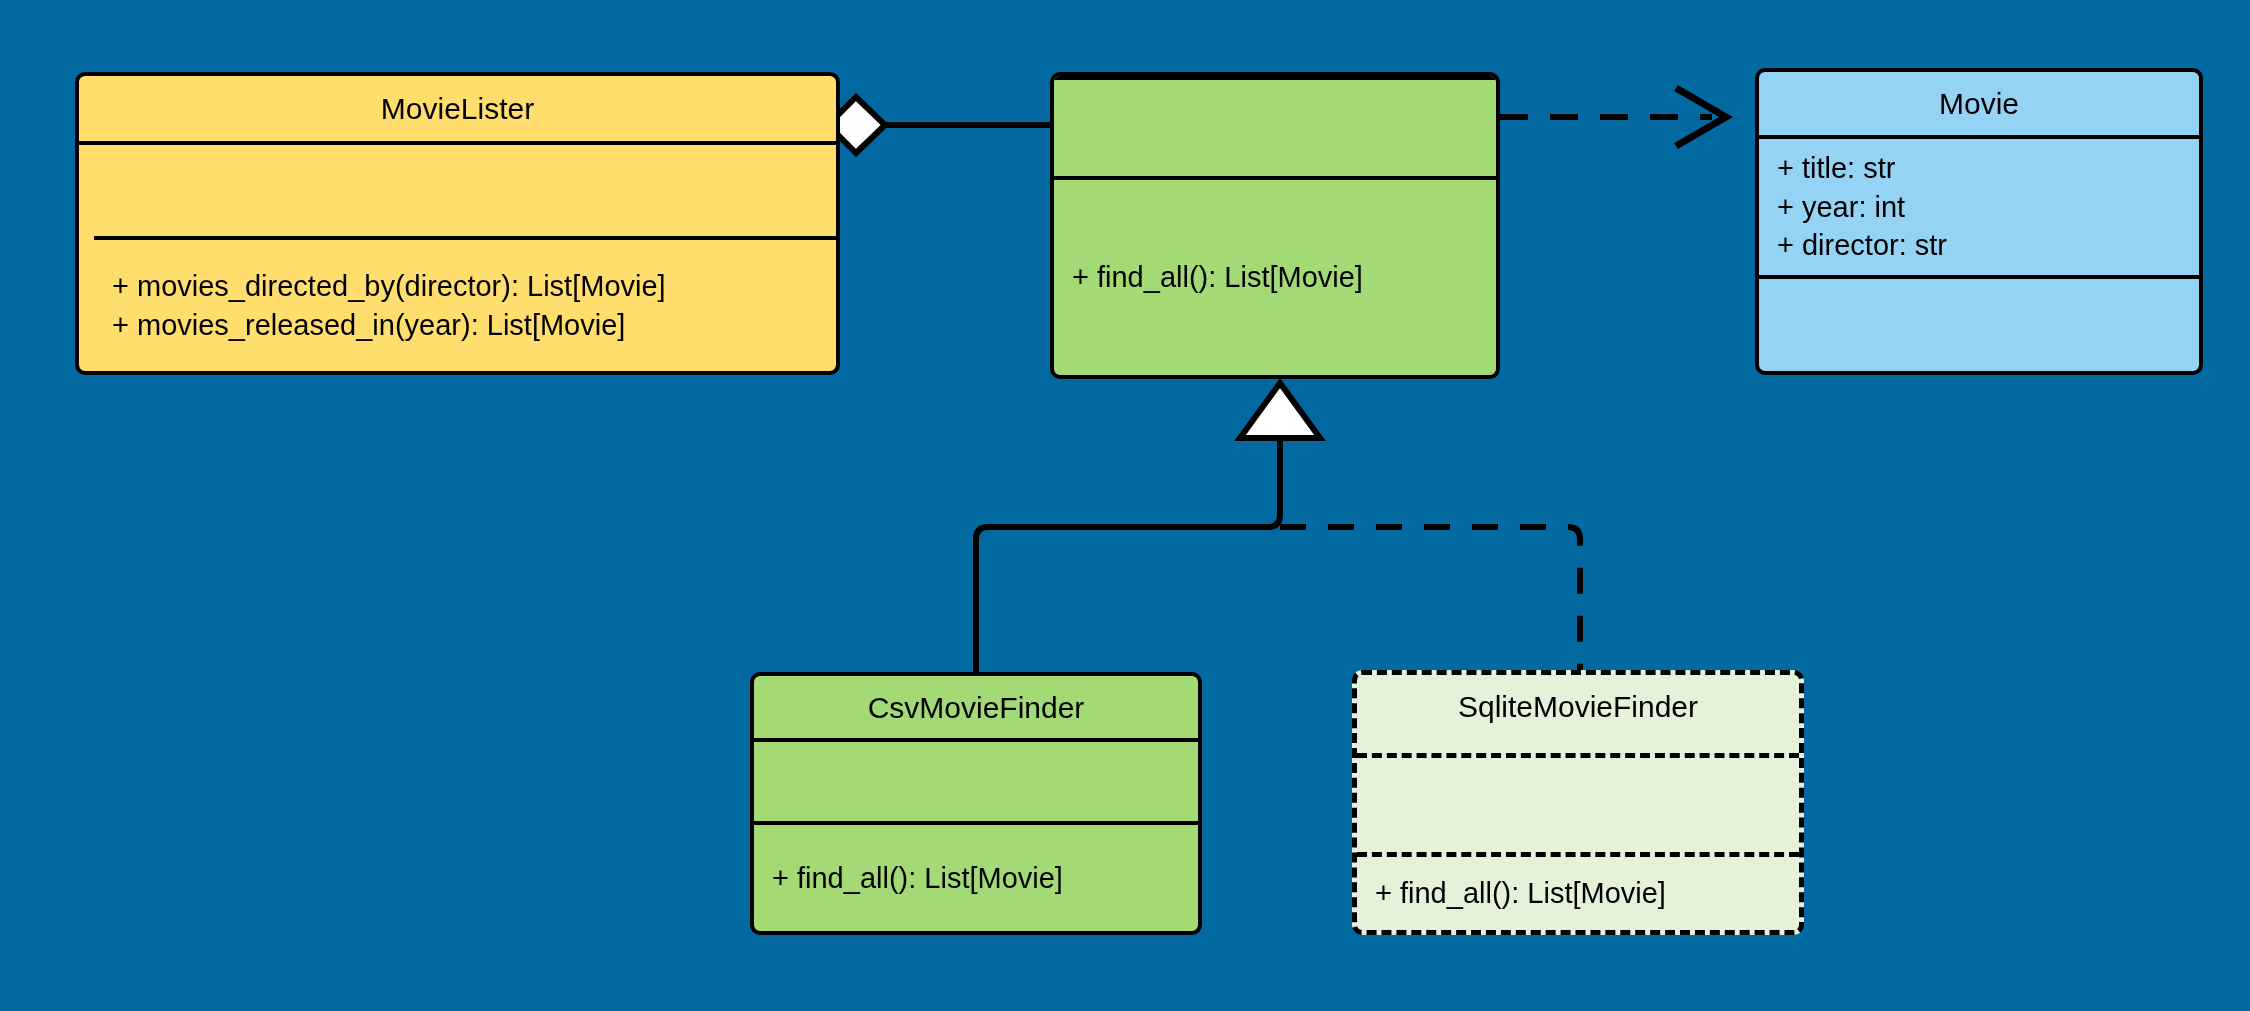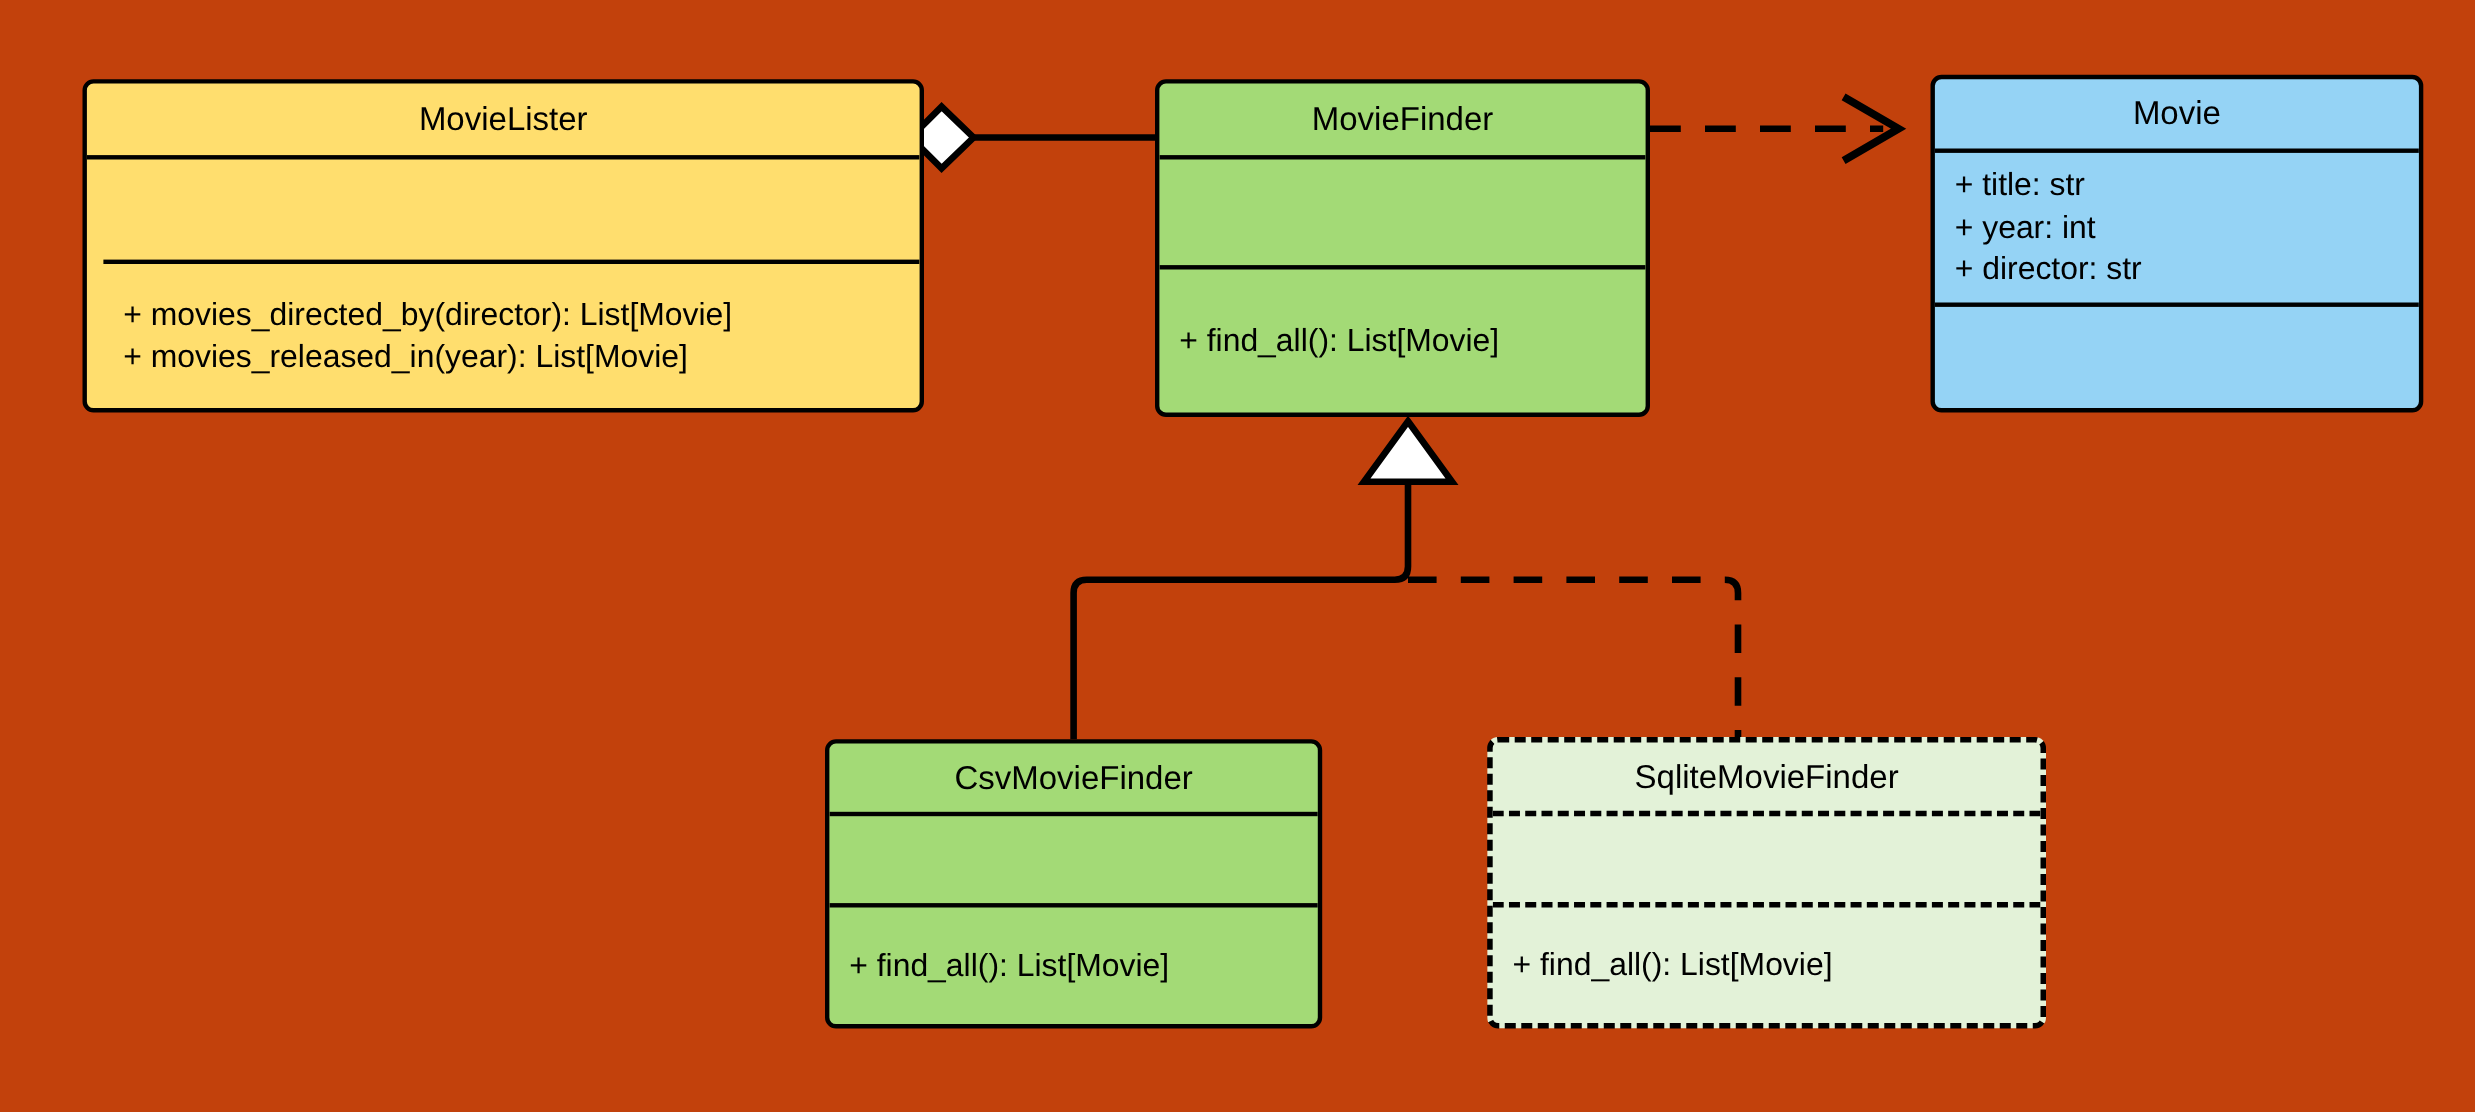--- a/index.html
+++ b/index.html
@@ -7,21 +7,21 @@
     padding: 0;
     background: #ffffff;
   }
   body {
     font-family: "Liberation Sans", sans-serif;
   }
   #canvas {
     position: relative;
     width: 2250px;
     height: 1011px;
-    background: #c2410c;
+    background: #0369a1;
     overflow: hidden;
   }
   .uml-class {
     position: absolute;
     box-sizing: border-box;
     border: 4px solid #000000;
     border-radius: 10px;
     display: flex;
     flex-direction: column;
     overflow: hidden;
@@ -100,23 +100,20 @@
       <span class="class-title">MovieLister</span>
     </div>
     <div class="compartment sep" style="height:95px;"></div>
     <div class="compartment sep" style="flex:1;margin-left:15px;">
       <span class="member">+ movies_directed_by(director): List[Movie]</span>
       <span class="member">+ movies_released_in(year): List[Movie]</span>
     </div>
   </div>
 
   <div class="uml-class" style="left:1050px; top:72px; width:450px; height:307px; background:#A3DA76;">
-    <div class="compartment name-comp" style="height:65px;">
-      <span class="class-title">MovieFinder</span>
-    </div>
     <div class="compartment sep" style="height:100px;"></div>
     <div class="compartment sep" style="flex:1;">
       <span class="member">+ find_all(): List[Movie]</span>
     </div>
   </div>
 
   <div class="uml-class" style="left:1727px; top:68px; width:448px; height:307px; background:#95D3F5;margin-left:28px;">
     <div class="compartment name-comp" style="height:63px;">
       <span class="class-title">Movie</span>
     </div>
@@ -131,21 +128,21 @@
   <div class="uml-class" style="left:750px; top:672px; width:452px; height:263px; background:#A3DA76;">
     <div class="compartment name-comp" style="height:62px;">
       <span class="class-title">CsvMovieFinder</span>
     </div>
     <div class="compartment sep" style="height:83px;"></div>
     <div class="compartment sep" style="flex:1;">
       <span class="member">+ find_all(): List[Movie]</span>
     </div>
   </div>
 
-  <div class="uml-class dashed" style="left:1352px; top:670px; width:508px; height:265px; background:#E3F2D8;">
+  <div class="uml-class dashed" style="left:1352px; top:670px; width:452px; height:265px; background:#E3F2D8;gap:16px;">
     <div class="compartment name-comp" style="height:62px;">
       <span class="class-title">SqliteMovieFinder</span>
     </div>
     <div class="compartment sep" style="height:83px;"></div>
     <div class="compartment sep" style="flex:1;">
       <span class="member">+ find_all(): List[Movie]</span>
     </div>
   </div>
 
 </div>

